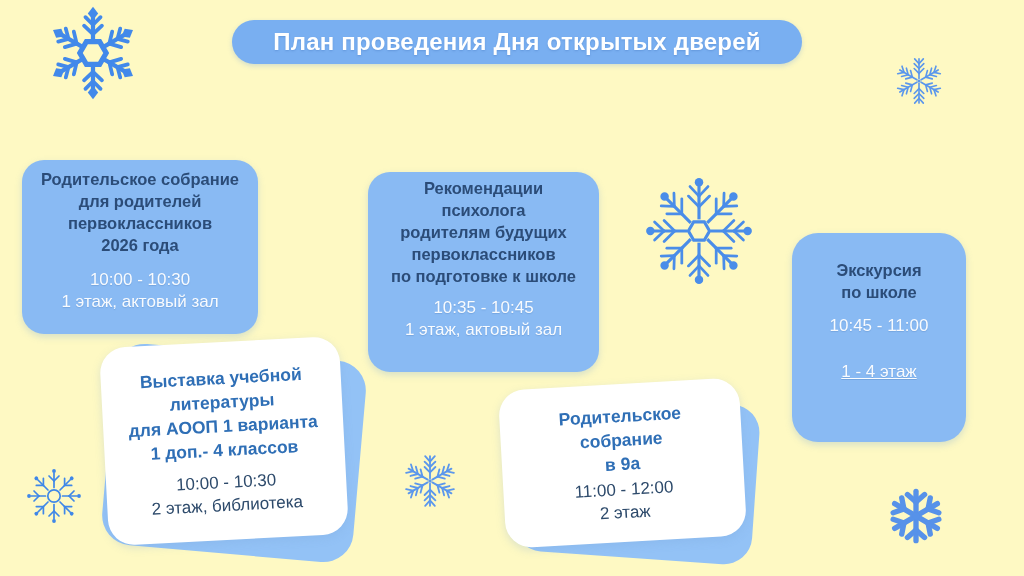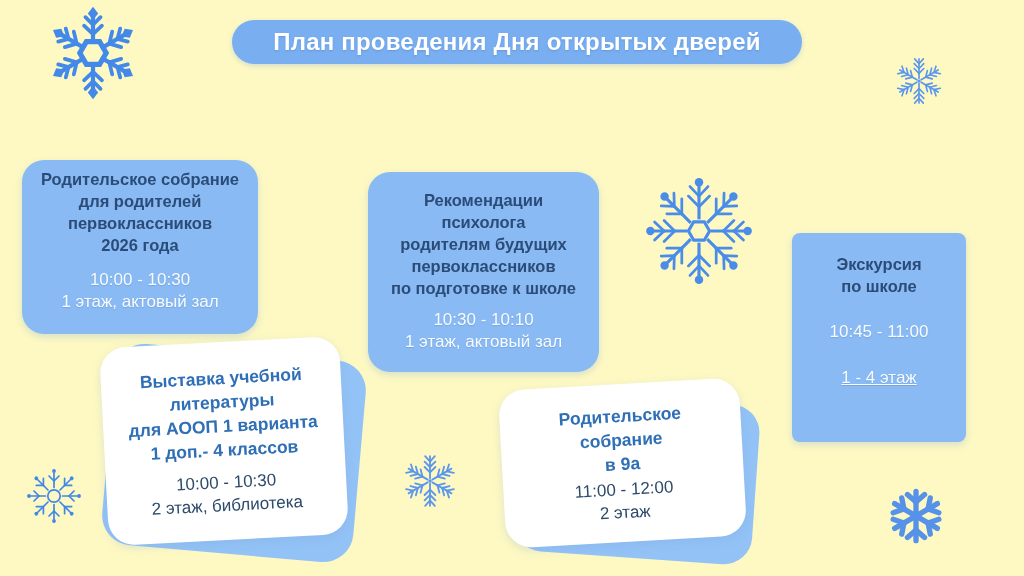--- a/index.html
+++ b/index.html
@@ -33,24 +33,24 @@
     color:#2b4c78;font-size:16.5px;font-weight:700;line-height:22px;
     white-space:pre-line;
   }
   .card-blue .card-time,
   .card-blue .card-place{
     color:rgba(255,255,255,.95);font-size:17px;font-weight:500;line-height:22px;
     text-shadow:0 1px 1px rgba(90,140,200,.45);
   }
   .card-parents{left:22px;top:160px;width:236px;height:174px;padding-top:8px;box-sizing:border-box;}
   .card-parents .card-time{margin-top:13px;}
-  .card-psych{left:368px;top:172px;width:231px;height:200px;padding-top:17px;box-sizing:border-box;}
+  .card-psych{left:368px;top:172px;width:231px;height:200px;padding-top:5px;box-sizing:border-box;}
   .card-psych .card-time{margin-top:10px;}
-  .card-tour{left:792px;top:233px;width:174px;height:209px;padding-top:20px;box-sizing:border-box;border-radius:8px;}
-  .card-tour .card-time{margin-top:24px;}
+  .card-tour{left:792px;top:233px;width:174px;height:209px;padding-top:26px;box-sizing:border-box;border-radius:26px;}
+  .card-tour .card-time{margin-top:12px;}
   .card-tour .card-place{margin-top:24px;text-decoration:underline;}
 
   
   .backing{
     position:absolute;background:#93c2f6;border-radius:30px;
   }
   .backing-exhibition{left:108px;top:352px;width:252px;height:202px;transform:rotate(5deg);}
   .backing-meeting9a{left:518px;top:398px;width:238px;height:160px;transform:rotate(4deg);border-radius:28px;}
   .card-white{
     position:absolute;background:#ffffff;border-radius:26px;
@@ -227,21 +227,21 @@
     <div class="card-time">10:00 - 10:30</div>
     <div class="card-place">1 этаж, актовый зал</div>
   </div>
 
   <div class="card-blue card-psych">
     <div class="card-title">Рекомендации
 психолога
 родителям будущих
 первоклассников
 по подготовке к школе</div>
-    <div class="card-time">10:30 - 10:10</div>
+    <div class="card-time">10:35 - 10:45</div>
     <div class="card-place">1 этаж, актовый зал</div>
   </div>
 
   <div class="card-blue card-tour">
     <div class="card-title">Экскурсия
 по школе</div>
     <div class="card-time">10:45 - 11:00</div>
     <div class="card-place">1 - 4 этаж</div>
   </div>
 

